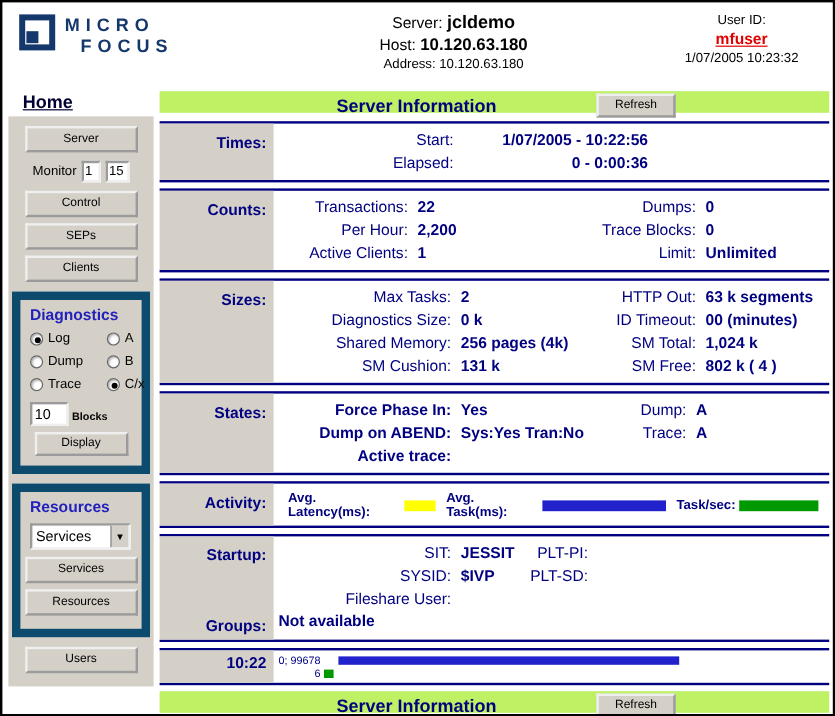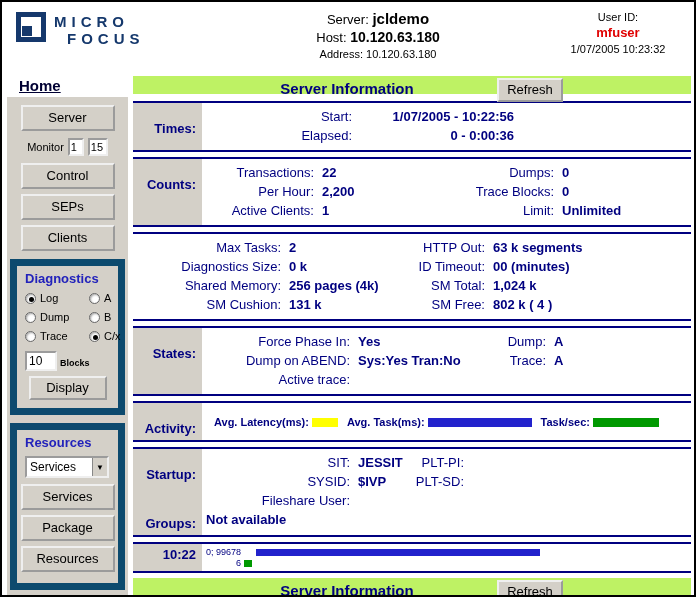--- a/index.html
+++ b/index.html
@@ -13,29 +13,29 @@
   .logo-mark { width:30px; height:30px; border:5px solid #15386c; position:relative; flex-shrink:0; background:#fff; }
   .logo-mark::after { content:""; position:absolute; left:1px; bottom:1px; width:10px; height:10px; background:#15386c; }
   .logo-text { color:#15386c; font-weight:bold; font-size:15px; letter-spacing:5px; line-height:17px; padding-top:1px; }
   .logo-line2 { margin-left:13px; }
   .center-info { flex:1; text-align:center; padding-top:8px; font-size:13px; color:#000; }
   .srv-val { font-weight:bold; font-size:15px; }
   .host-line { margin-top:2px; }
   .host-val { font-weight:bold; font-size:14px; }
   .addr-line { margin-top:3px; font-size:11px; }
   .user-info { width:152px; text-align:center; font-size:11px; padding-top:9px; }
-  .user-val { color:#e00000; font-weight:bold; font-size:13px; margin:2px 0 3px; }
+  .user-val { color:#e00000; font-weight:bold; font-size:13px; margin:2px 0 3px;text-decoration:underline; }
 
   
   .body-row { display:flex; padding:2px 3px 0 5px; }
   .sidebar { width:121px; flex-shrink:0; }
   .home-link { display:inline-block; margin:1px 0 3px 12px; font-size:15px; font-weight:bold; color:#000033; text-decoration:underline; cursor:pointer; }
   .side-panel { background:#d4d0c8; padding:3px 2px 6px; }
 
-  .btn { background:#d4d0c8; border:2px outset #efefef; font-family:inherit; font-size:13px; color:#000; cursor:pointer; }
+  .btn { background:#d4d0c8; border:2px outset #efefef; font-family:inherit; font-size:10px; color:#000; cursor:pointer; }
   .side-btn { display:block; width:94px; margin:5px auto; padding:3px 0 4px; }
 
   .monitor-row { display:flex; align-items:center; justify-content:center; gap:4px; font-size:11px; margin:7px 0; color:#000; }
   .mini-input { border:2px inset #efefef; font-size:11px; font-family:inherit; padding:1px 1px; }
   .w1 { width:16px; } .w2 { width:20px; }
 
   .red-box { border:7px solid #0c4a6e; margin:8px 1px; padding:3px 0 6px; }
   .group-title { color:#2222bb; font-weight:bold; font-size:13px; margin:2px 0 6px 8px; }
   .radio-grid { display:grid; grid-template-columns:64px 44px; row-gap:7px; margin-left:8px; font-size:11px; color:#000; }
   .radio { display:flex; align-items:center; gap:4px; cursor:pointer; }
@@ -50,32 +50,32 @@
   .select-value { flex:1; padding:2px 3px; color:#000; }
   .select-arrow { width:15px; background:#d4d0c8; border-left:1px solid #888; font-size:8px; display:flex; align-items:center; justify-content:center; color:#000; }
 
   
   .main { flex:1; margin-left:5px; min-width:0; }
   .bar { position:relative; height:18px; background:#bef264; margin-bottom:7px; }
   .bar-title { position:absolute; left:0; right:130px; top:4px; text-align:center; color:#000080; font-weight:bold; font-size:15px; }
   .bar-btn { position:absolute; right:128px; top:2px; width:66px; padding:2px 0 3px; }
 
   .section { display:flex; border-top:2px solid #000080; border-bottom:2px solid #000080; margin-bottom:5px; background:#fff; }
-  .section-label { width:69px; flex-shrink:0; background:#d4d0c8; color:#000080; font-weight:bold; font-size:13px; padding:18px 6px 4px 0; display:flex; flex-direction:column; justify-content:space-between; text-align:right; }
+  .section-label { width:95px; flex-shrink:0; background:#d4d0c8; color:#000080; font-weight:bold; font-size:13px; padding:8px 6px 4px 0; display:flex; flex-direction:column; justify-content:space-between; text-align:right; }
   .section-content { flex:1; padding:4px 2px 5px 0; color:#000080; font-size:13px; }
   .row { display:flex; line-height:19px; white-space:nowrap; }
   .k { text-align:right; flex-shrink:0; }
   .v { font-weight:bold; padding-left:8px; flex-shrink:0; }
 
   .times .k { width:150px; }
   .times .v { width:162px; text-align:right; padding-left:0; }
 
   .counts .k1 { width:112px; } .counts .v1 { width:112px; } .counts .k2 { width:128px; }
   .sizes  .k1 { width:148px; } .sizes  .v1 { width:128px; } .sizes  .k2 { width:76px; }
-  .states .k1 { width:148px; } .states .v1 { width:128px; } .states .k2 { width:68px; }
+  .states .k1 { width:148px;font-weight:bold; } .states .v1 { width:128px; } .states .k2 { width:68px; }
   .startup .k1 { width:148px; } .startup .v1 { width:62px; } .startup .k2 { width:52px; }
   .groups-value { font-weight:bold; line-height:20px; padding-left:4px; }
 
   .activity-content { display:flex; align-items:center; padding:6px 0 5px 12px; font-size:11px; font-weight:bold; color:#000080; }
   .leg { display:flex; align-items:center; gap:3px; margin-right:9px; }
   .swatch { height:9px; display:inline-block; }
   .sw-yellow { width:26px; background:#ffff00; }
   .sw-blue { width:104px; background:#2222cc; }
   .sw-green { width:66px; background:#009900; }
 
@@ -172,21 +172,20 @@
           <button class="btn display-btn">Display</button>
         </div>
 
         <div class="red-box">
           <div class="group-title">Resources</div>
           <div class="select">
             <span class="select-value">Services</span>
             <span class="select-arrow">▼</span>
           </div>
           <button class="btn side-btn">Services</button>
-          <button class="btn side-btn">Package</button>
           <button class="btn side-btn">Resources</button>
         </div>
 
         <button class="btn side-btn">Users</button>
 
       </div>
       
     </div>
 
     <div class="main">
@@ -232,20 +231,23 @@
           <div class="row">
             <span class="k k1">Active Clients:</span>
             <span class="v v1">1</span>
             <span class="k k2">Limit:</span>
             <span class="v v2">Unlimited</span>
           </div>
         </div>
       </div>
 
       <div class="section sizes">
+        <div class="section-label">
+          <span>Sizes:</span>
+        </div>
         <div class="section-content">
           <div class="row">
             <span class="k k1">Max Tasks:</span>
             <span class="v v1">2</span>
             <span class="k k2">HTTP Out:</span>
             <span class="v v2">63 k segments</span>
           </div>
           <div class="row">
             <span class="k k1">Diagnostics Size:</span>
             <span class="v v1">0 k</span>

